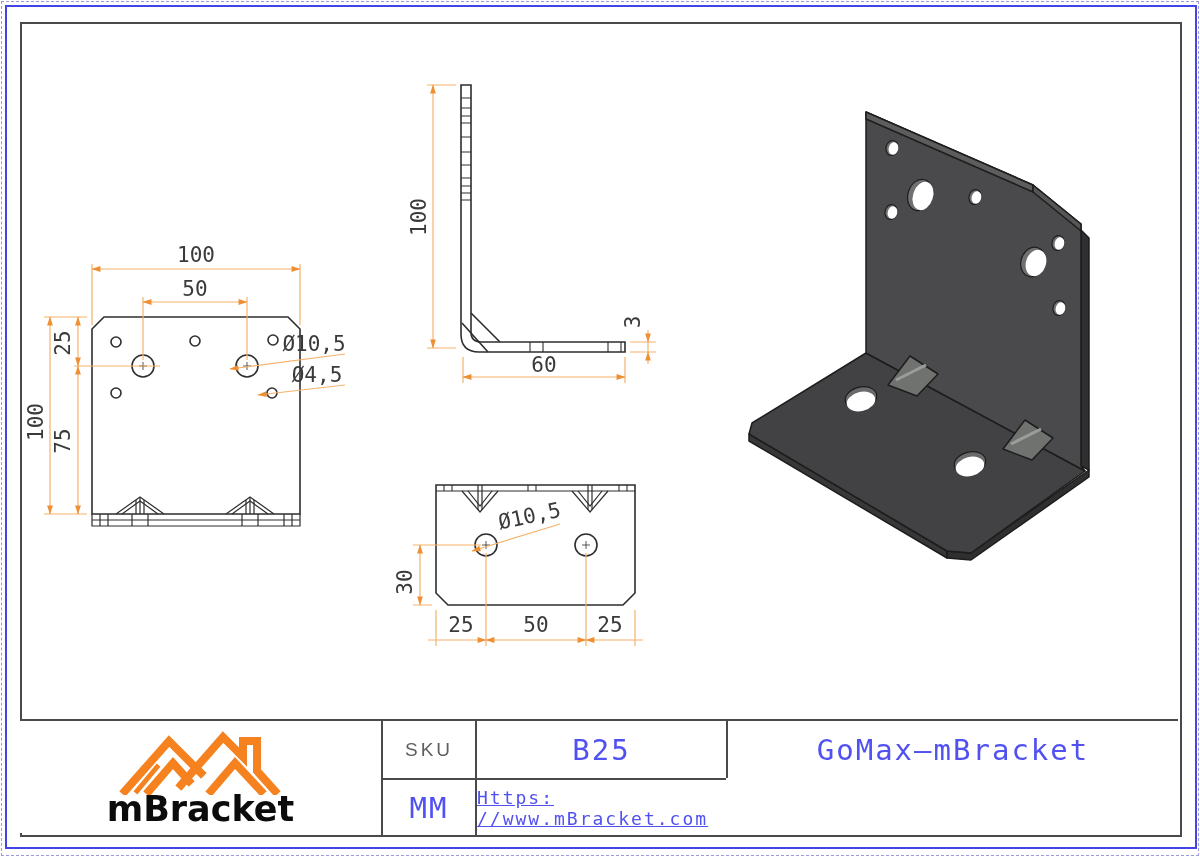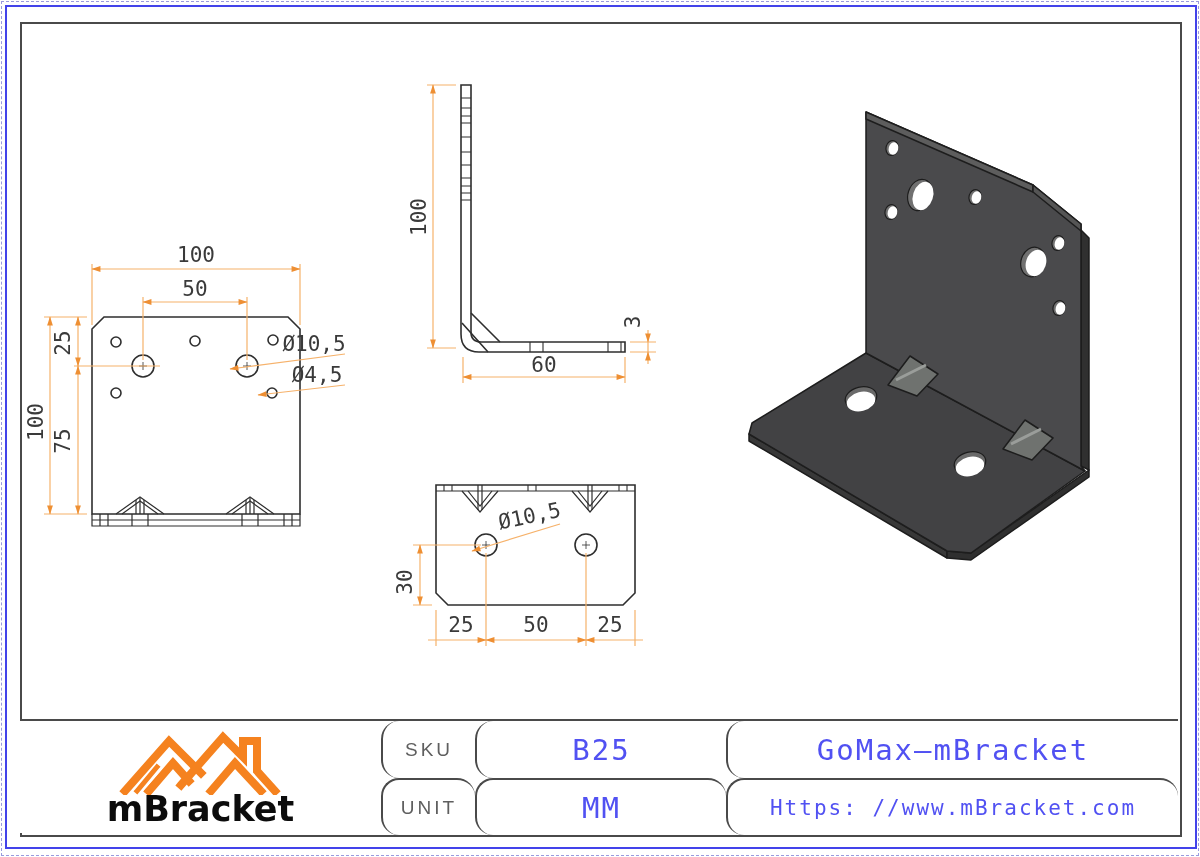--- a/index.html
+++ b/index.html
@@ -8,28 +8,28 @@
   .abs{position:absolute;}
   #outer-dash{inset:1px;border:1px dashed #9a9ade;pointer-events:none;}
   #blue-frame{left:5px;top:5px;width:1188px;height:840px;border:2px solid #4343ea;}
   #inner-frame{left:20px;top:22px;width:1158px;height:811px;border:2px solid #4a4a4a;}
   #drawing-svg{left:0;top:0;}
   
   #title-block{left:20px;top:719px;width:1158px;height:114px;
     display:grid;grid-template-columns:361px 94px 251px 1fr;grid-template-rows:57px 57px;
     border-top:2px solid #4a4a4a;box-sizing:border-box;background:#fff;}
   .cell{border-left:2px solid #4a4a4a;border-top:2px solid #4a4a4a;box-sizing:border-box;
-    display:flex;align-items:center;justify-content:center;border-radius:18px;}
+    display:flex;align-items:center;justify-content:center;}
   .cell.r1{border-top:none;}
   #logo-cell{grid-row:1/3;flex-direction:column;border-top:none;border-left:none;padding-top:2px;}
   .lbl{color:#5f5f5f;font-size:19px;letter-spacing:3px;}
   .val{color:#5151f2;font-family:"DejaVu Sans Mono",monospace;letter-spacing:2px;}
   .val.big{font-size:29px;}
   .val.mid{font-size:29px;}
-  .val.link{font-size:21px;}
+  .val.link{font-size:18px;text-decoration:underline;}
   #brand-text{font-family:"DejaVu Sans",sans-serif;font-weight:800;font-size:35px;
     color:#0c0c0c;letter-spacing:0px;margin-top:-6px;}
   text{font-family:"DejaVu Sans Mono",monospace;}
 </style>
 </head>
 <body>
 
 <div class="abs" id="outer-dash"></div>
 <div class="abs" id="blue-frame"></div>
 <div class="abs" id="inner-frame"></div>
@@ -218,22 +218,19 @@
   </div>
   <div class="cell r1 lbl">
     <span>SKU</span>
   </div>
   <div class="cell r1 val big">
     <span>B25</span>
   </div>
   <div class="cell r1 val mid">
     <span>GoMax—mBracket</span>
   </div>
-  <div class="cell lbl">
-    <span>UNIT</span>
-  </div>
   <div class="cell val mid">
     <span>MM</span>
   </div>
   <div class="cell val link">
     <span>Https: //www.mBracket.com</span>
   </div>
 </div>
 
 </body></html>

